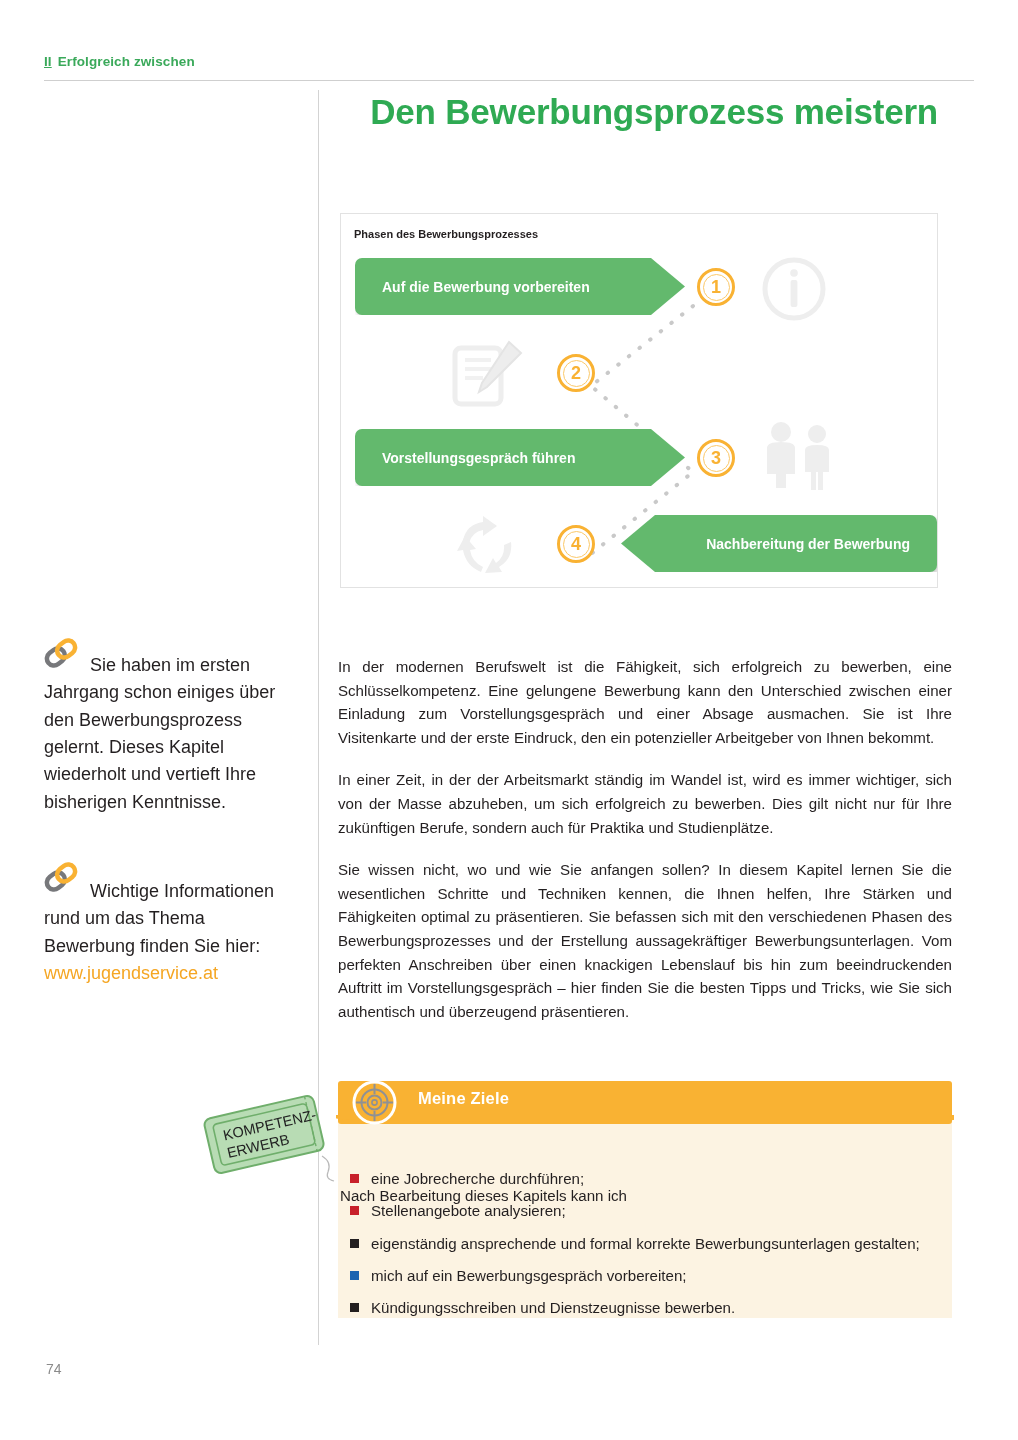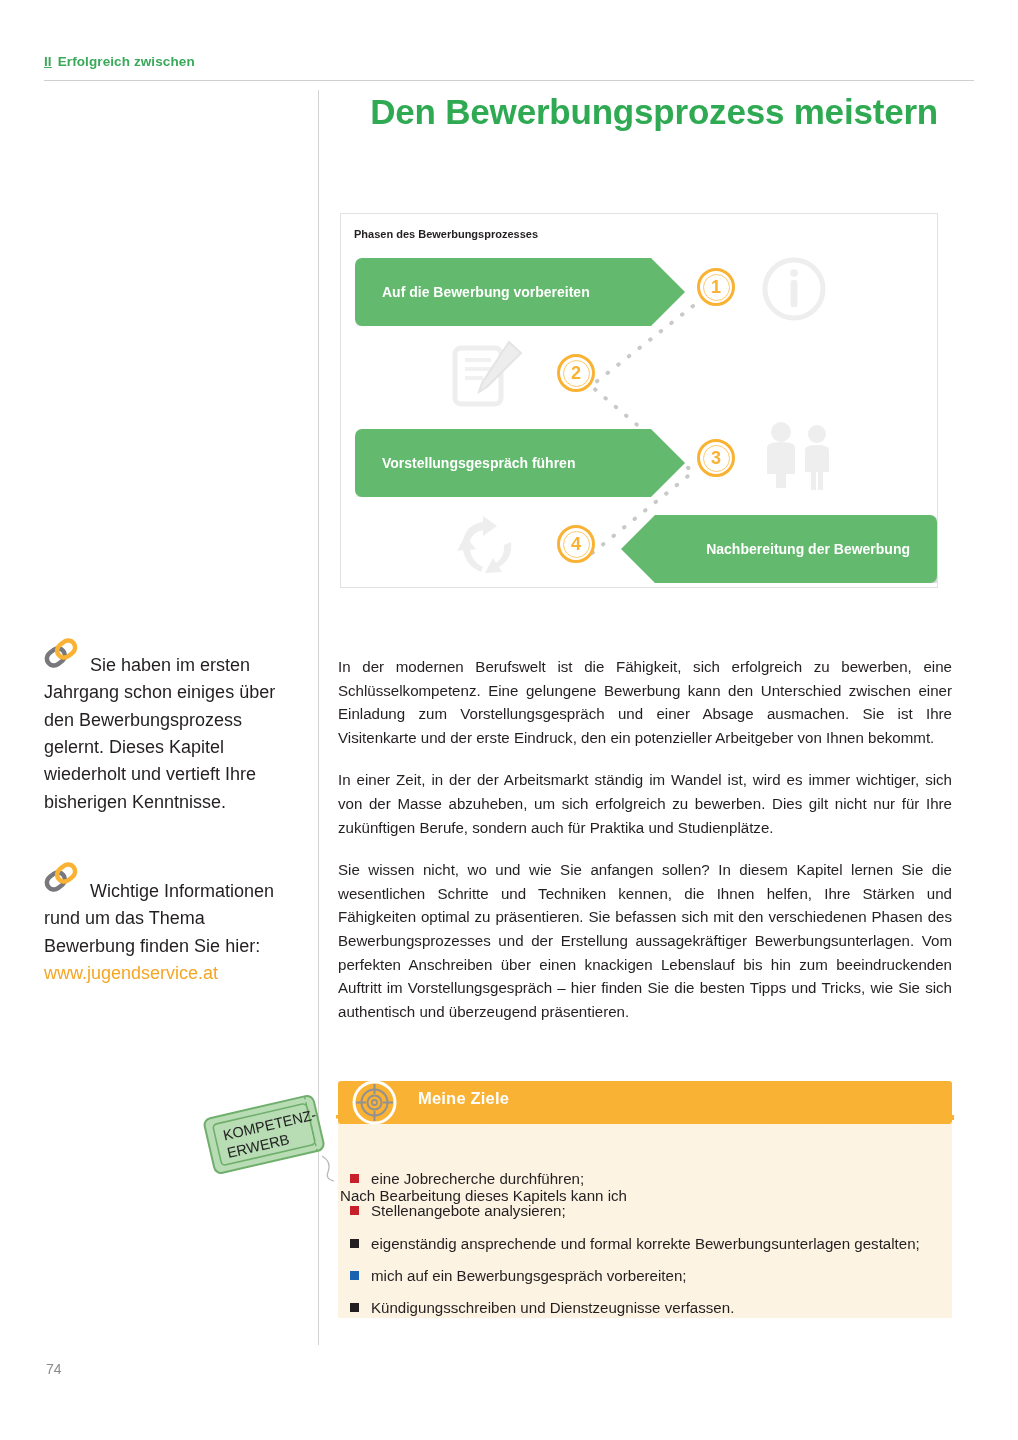--- a/index.html
+++ b/index.html
@@ -75,21 +75,21 @@
     position: absolute;
     left: 13px;
     top: 14px;
     font-size: 11px;
     font-weight: 700;
     color: #231f20;
   }
 
   .arrow {
     position: absolute;
-    height: 68px;
+    height: 57px;
     background: #63b96d;
     display: flex;
     align-items: center;
     color: #ffffff;
     font-size: 14px;
     font-weight: 700;
     box-sizing: border-box;
     filter: drop-shadow(2px 3px 2px rgba(0,0,0,.18));
   }
   .arrow-right {
@@ -409,17 +409,17 @@
   <div class="zl-item">
     <span class="zl-bullet" style="background:#231f20"></span>
     <span class="zl-text">eigenständig ansprechende und formal korrekte Bewerbungsunterlagen gestalten;</span>
   </div>
   <div class="zl-item">
     <span class="zl-bullet" style="background:#1b63b0"></span>
     <span class="zl-text">mich auf ein Bewerbungsgespräch vorbereiten;</span>
   </div>
   <div class="zl-item">
     <span class="zl-bullet" style="background:#231f20"></span>
-    <span class="zl-text">Kündigungsschreiben und Dienstzeugnisse verfassen.</span>
+    <span class="zl-text">Kündigungsschreiben und Dienstzeugnisse bewerben.</span>
   </div>
 </div>
 
 <div class="page-num">74</div>
 
 </body></html>

